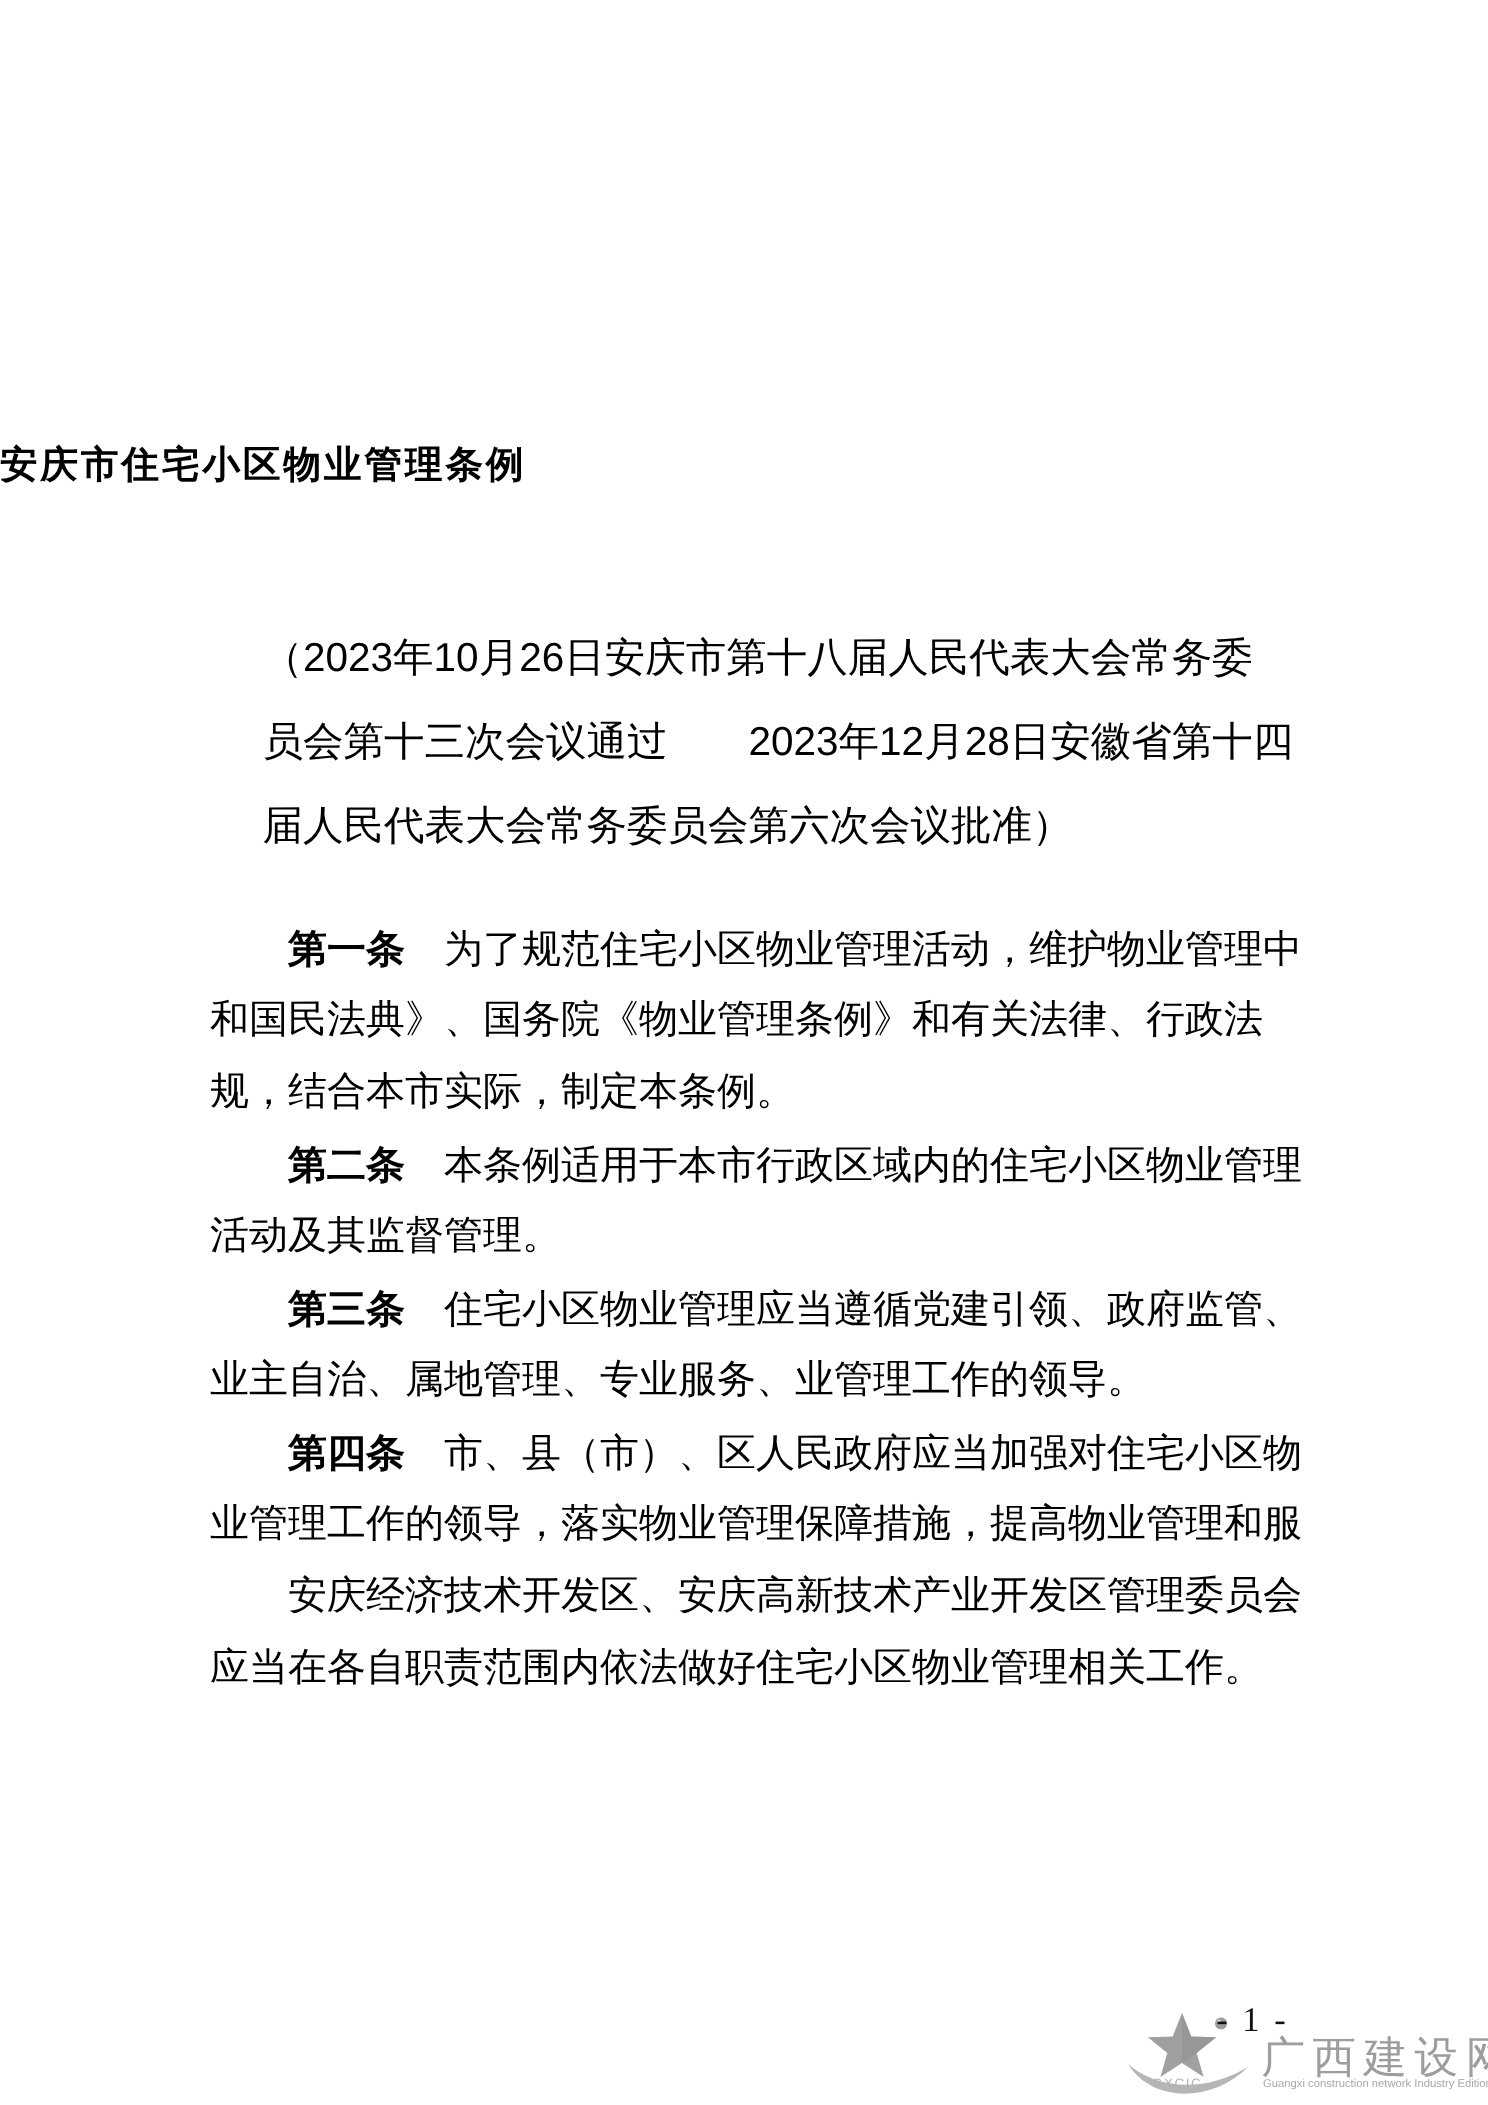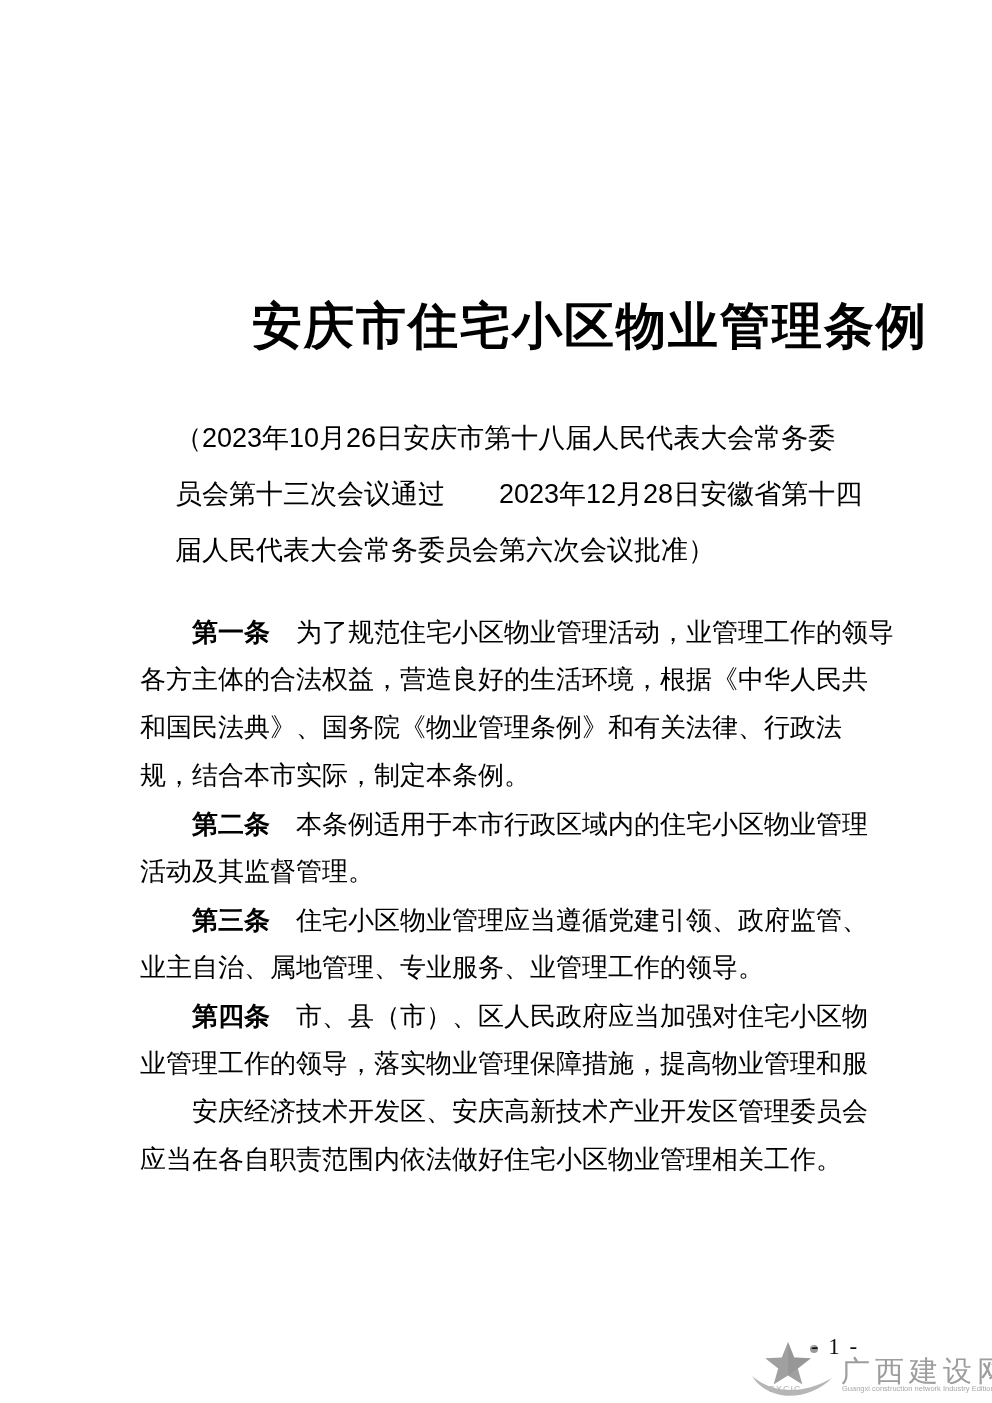--- a/index.html
+++ b/index.html
@@ -10,24 +10,24 @@
     background: #ffffff;
     overflow: hidden;
     font-family: "Liberation Serif", serif;
     color: #000000;
   }
   .doc-title {
     position: absolute;
     top: 293px;
     left: 0;
     width: 928px;
-    text-align: right;
+    text-align: left;
     font-family: "Liberation Sans", sans-serif;
     font-weight: bold;
-    font-size: 50px;
+    font-size: 25px;
     letter-spacing: 2px;
     white-space: nowrap;
   }
   .preamble {
     position: absolute;
     top: 410px;
     left: 175px;
     width: 700px;
     font-family: "Liberation Sans", sans-serif;
     font-weight: normal;
@@ -117,22 +117,21 @@
 
   <div class="doc-title">安庆市住宅小区物业管理条例</div>
 
   <div class="preamble">
       <div class="preamble-line">（2023年10月26日安庆市第十八届人民代表大会常务委</div>
       <div class="preamble-line">员会第十三次会议通过　　2023年12月28日安徽省第十四</div>
       <div class="preamble-line">届人民代表大会常务委员会第六次会议批准）</div>
     </div>
 
   <div class="doc-body">
-      <div class="body-line indent"><span class="lead">第一条</span><span>　为了规范住宅小区物业管理活动，业管理工作的领导</span></div>
-      <div class="body-line"><span>各方主体的合法权益，营造良好的生活环境，根据《中华人民共</span></div>
+      <div class="body-line indent"><span class="lead">第一条</span><span>　为了规范住宅小区物业管理活动，维护物业管理中</span></div>
       <div class="body-line"><span>和国民法典》、国务院《物业管理条例》和有关法律、行政法</span></div>
       <div class="body-line"><span>规，结合本市实际，制定本条例。</span></div>
       <div class="body-line indent"><span class="lead">第二条</span><span>　本条例适用于本市行政区域内的住宅小区物业管理</span></div>
       <div class="body-line"><span>活动及其监督管理。</span></div>
       <div class="body-line indent"><span class="lead">第三条</span><span>　住宅小区物业管理应当遵循党建引领、政府监管、</span></div>
       <div class="body-line"><span>业主自治、属地管理、专业服务、业管理工作的领导。</span></div>
       <div class="body-line indent"><span class="lead">第四条</span><span>　市、县（市）、区人民政府应当加强对住宅小区物</span></div>
       <div class="body-line"><span>业管理工作的领导，落实物业管理保障措施，提高物业管理和服</span></div>
       <div class="body-line indent"><span>安庆经济技术开发区、安庆高新技术产业开发区管理委员会</span></div>
       <div class="body-line"><span>应当在各自职责范围内依法做好住宅小区物业管理相关工作。</span></div>

